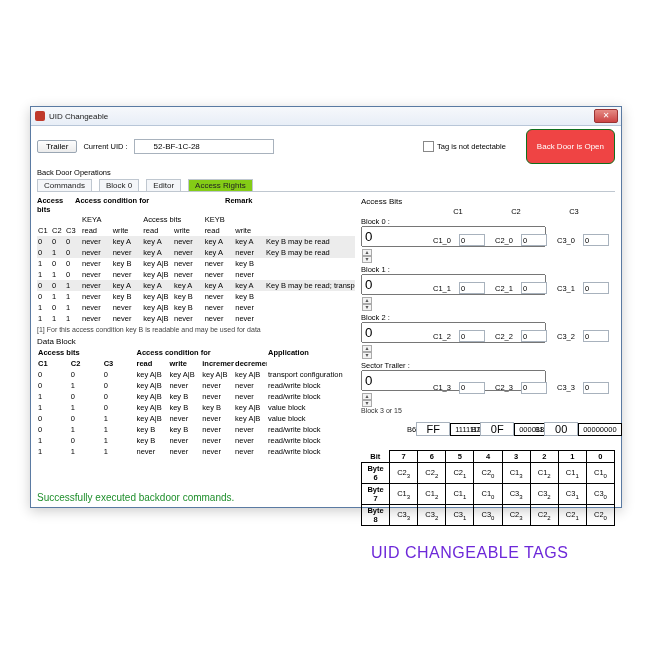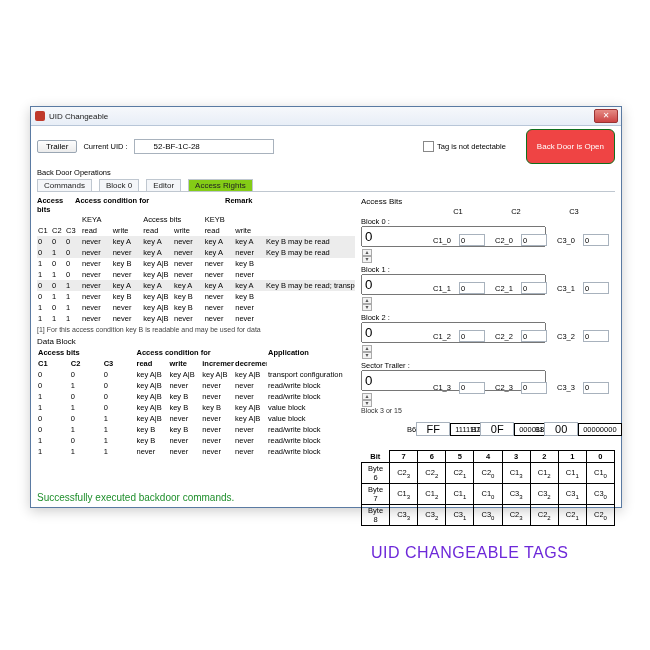--- a/index.html
+++ b/index.html
@@ -46,21 +46,21 @@
   .pair label{width:24px}
   .pair input{width:22px;height:10px;border:1px solid #a8b2bd;font-size:7.5px;padding:0 1px}
   .bbox{display:grid;grid-template-columns:repeat(3,60px);gap:4px;margin-top:6px;margin-left:46px}
   .bcell{display:flex;flex-direction:row;align-items:center;font-size:7.5px}
   .bcell input.hx{width:28px;height:10px;border:1px solid #a8b2bd;text-align:center;font-size:11px;margin:2px 0}
   .binbox{border:1px solid #000;padding:0 4px;height:11px;display:flex;align-items:center;font-size:7.5px}
   .bit-table{margin-top:12px;font-size:7.5px}
   .bit-table table{border-collapse:collapse}
   .bit-table th,.bit-table td{border:1px solid #000;padding:1px 3px;text-align:center;min-width:18px}
   .bit-table th.nb{border:none}
-  .bit-table td.lab{border:1px solid #000;font-weight:400}
+  .bit-table td.lab{border:1px solid #000;font-weight:700}
   .bigtitle{font-size:16px;letter-spacing:.5px;margin-top:18px;margin-left:10px;font-family:"Segoe UI",sans-serif;color:#6d28d9}
   .status{position:absolute;left:6px;bottom:4px;font-size:10px;color:#1f8f2c}
   .small{font-size:7.5px}
   .sec-head{display:grid;grid-template-columns:38px 60px 60px 30px 1fr;font-size:7.5px;font-weight:600;margin-top:1px}
   sub{font-size:6px;vertical-align:sub}
 </style>
 </head>
 <body>
 
 <div class="canvas">

